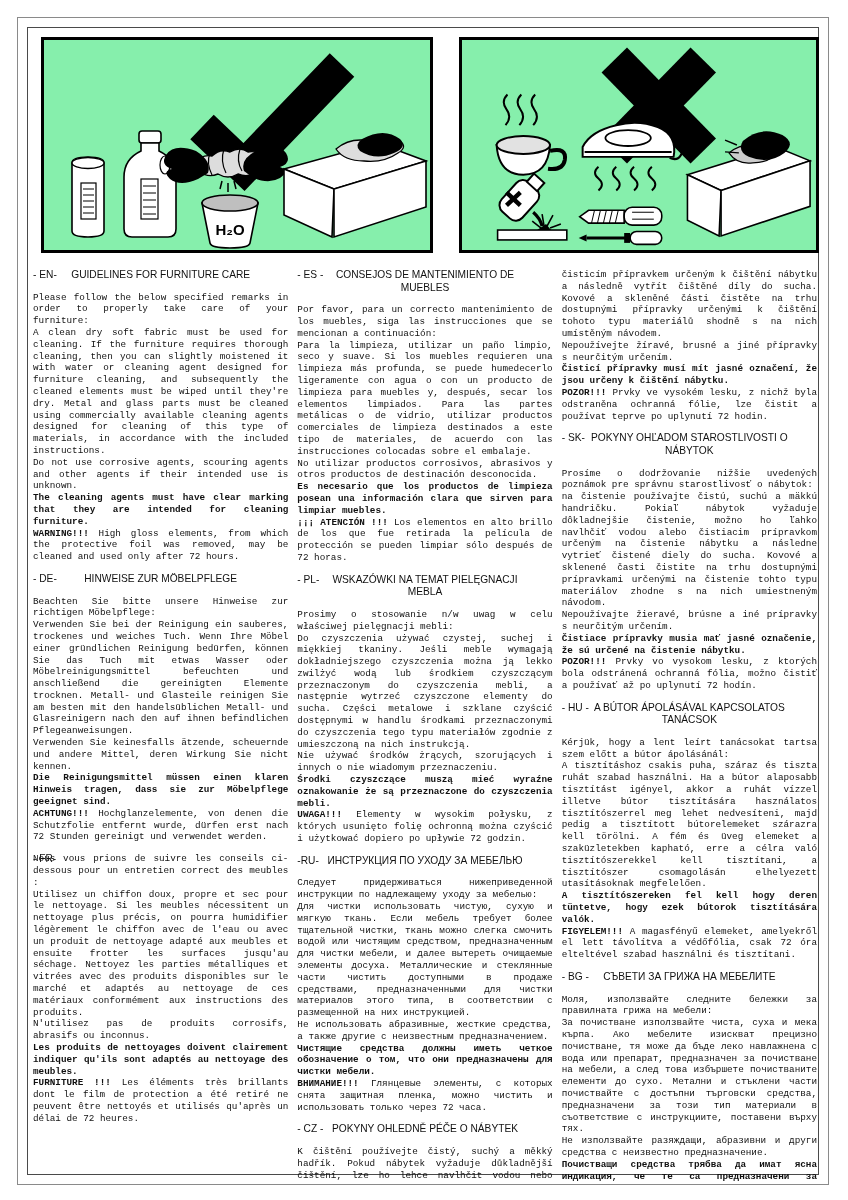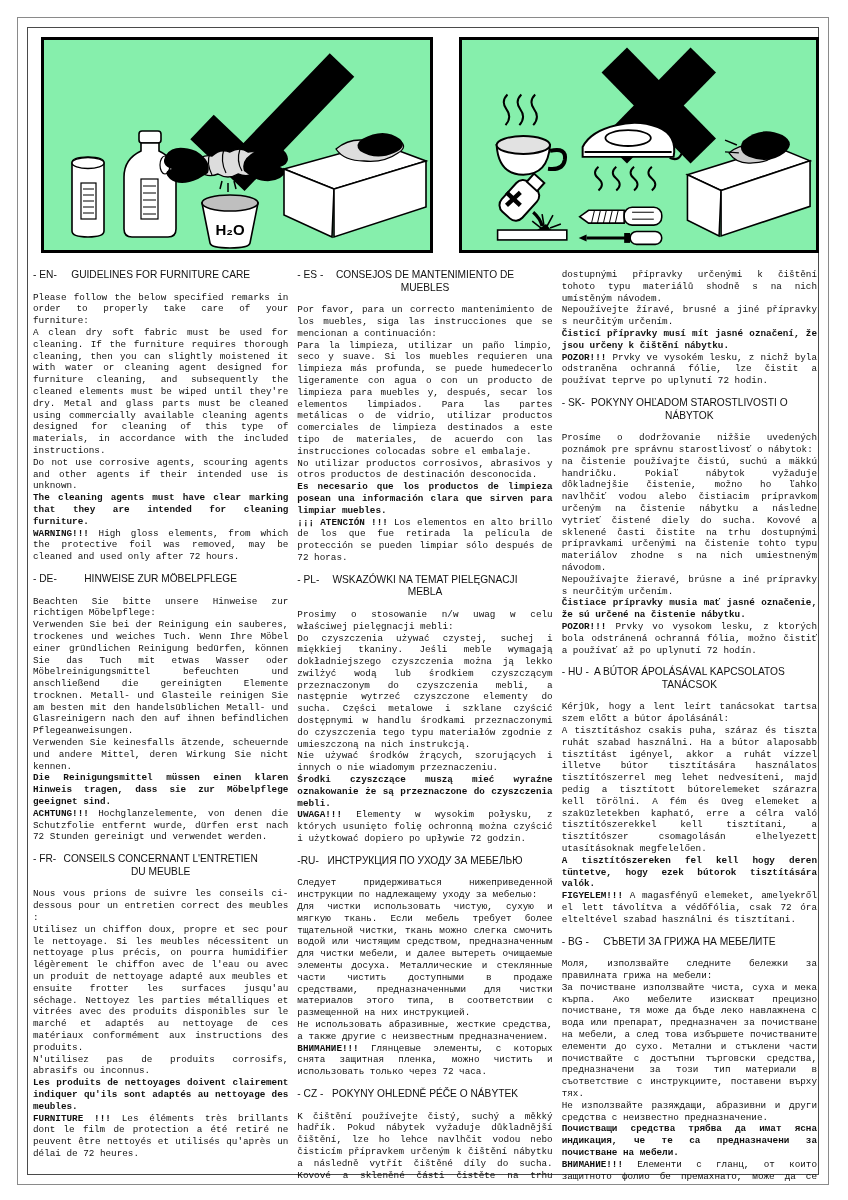--- a/index.html
+++ b/index.html
@@ -133,21 +133,21 @@
     </section>
     <section class="sec">
       <div class="sec-head"><span class="sec-code">- DE-</span><span>HINWEISE ZUR MÖBELPFLEGE</span></div>
       <p class="para"><span>Beachten Sie bitte unsere Hinweise zur richtigen Möbelpflege:</span></p>
       <p class="para"><span>Verwenden Sie bei der Reinigung ein sauberes, trockenes und weiches Tuch. Wenn Ihre Möbel einer gründlichen Reinigung bedürfen, können Sie das Tuch mit etwas Wasser oder Möbelreinigungsmittel befeuchten und anschließend die gereinigten Elemente trocknen. Metall- und Glasteile reinigen Sie am besten mit den handelsüblichen Metall- und Glasreinigern nach den auf ihnen befindlichen Pflegeanweisungen.</span></p>
       <p class="para"><span>Verwenden Sie keinesfalls ätzende, scheuernde und andere Mittel, deren Wirkung Sie nicht kennen.</span></p>
       <p class="para"><span class="b">Die Reinigungsmittel müssen einen klaren Hinweis tragen, dass sie zur Möbelpflege geeignet sind.</span></p>
       <p class="para"><span class="b">ACHTUNG!!!</span><span> Hochglanzelemente, von denen die Schutzfolie entfernt wurde, dürfen erst nach 72 Stunden gereinigt und verwendet werden.</span></p>
     </section>
     <section class="sec">
-      <div class="sec-head"><span class="sec-code">- FR-</span><span>CONSEILS CONCERNANT L'ENTRETIEN DU MEUBLE</span></div>
+      <div class="sec-head"><span class="sec-code">- FR-</span></div>
       <p class="para"><span>Nous vous prions de suivre les conseils ci-dessous pour un entretien correct des meubles :</span></p>
       <p class="para"><span>Utilisez un chiffon doux, propre et sec pour le nettoyage. Si les meubles nécessitent un nettoyage plus précis, on pourra humidifier légèrement le chiffon avec de l'eau ou avec un produit de nettoyage adapté aux meubles et ensuite frotter les surfaces jusqu'au séchage. Nettoyez les parties métalliques et vitrées avec des produits disponibles sur le marché et adaptés au nettoyage de ces matériaux conformément aux instructions des produits.</span></p>
       <p class="para"><span>N'utilisez pas de produits corrosifs, abrasifs ou inconnus.</span></p>
       <p class="para"><span class="b">Les produits de nettoyages doivent clairement indiquer qu'ils sont adaptés au nettoyage des meubles.</span></p>
       <p class="para"><span class="b">FURNITURE !!!</span><span> Les éléments très brillants dont le film de protection a été retiré ne peuvent être nettoyés et utilisés qu'après un délai de 72 heures.</span></p>
     </section>
     <section class="sec">
       <div class="sec-head"><span class="sec-code">- ES -</span><span>CONSEJOS DE MANTENIMIENTO DE MUEBLES</span></div>
       <p class="para"><span>Por favor, para un correcto mantenimiento de los muebles, siga las instrucciones que se mencionan a continuación:</span></p>
       <p class="para"><span>Para la limpieza, utilizar un paño limpio, seco y suave. Si los muebles requieren una limpieza más profunda, se puede humedecerlo ligeramente con agua o con un producto de limpieza para muebles y, después, secar los elementos limpiados. Para las partes metálicas o de vidrio, utilizar productos comerciales de limpieza destinados a este tipo de materiales, de acuerdo con las instrucciones colocadas sobre el embalaje.</span></p>
@@ -161,20 +161,21 @@
       <p class="para"><span>Do czyszczenia używać czystej, suchej i miękkiej tkaniny. Jeśli meble wymagają dokładniejszego czyszczenia można ją lekko zwilżyć wodą lub środkiem czyszczącym przeznaczonym do czyszczenia mebli, a następnie wytrzeć czyszczone elementy do sucha. Części metalowe i szklane czyścić dostępnymi w handlu środkami przeznaczonymi do czyszczenia tego typu materiałów zgodnie z umieszczoną na nich instrukcją.</span></p>
       <p class="para"><span>Nie używać środków żrących, szorujących i innych o nie wiadomym przeznaczeniu.</span></p>
       <p class="para"><span class="b">Środki czyszczące muszą mieć wyraźne oznakowanie że są przeznaczone do czyszczenia mebli.</span></p>
       <p class="para"><span class="b">UWAGA!!!</span><span> Elementy w wysokim połysku, z których usunięto folię ochronną można czyścić i użytkować dopiero po upływie 72 godzin.</span></p>
     </section>
     <section class="sec">
       <div class="sec-head"><span class="sec-code">-RU-</span><span>ИНСТРУКЦИЯ ПО УХОДУ ЗА МЕБЕЛЬЮ</span></div>
       <p class="para"><span>Следует придерживаться нижеприведенной инструкции по надлежащему уходу за мебелью:</span></p>
       <p class="para"><span>Для чистки использовать чистую, сухую и мягкую ткань. Если мебель требует более тщательной чистки, ткань можно слегка смочить водой или чистящим средством, предназначенным для чистки мебели, и далее вытереть очищаемые элементы досуха. Металлические и стеклянные части чистить доступными в продаже средствами, предназначенными для чистки материалов этого типа, в соответствии с размещенной на них инструкцией.</span></p>
       <p class="para"><span>Не использовать абразивные, жесткие средства, а также другие с неизвестным предназначением.</span></p>
+      <p class="para"><span class="b">Чистящие средства должны иметь четкое обозначение о том, что они предназначены для чистки мебели.</span></p>
       <p class="para"><span class="b">ВНИМАНИЕ!!!</span><span> Глянцевые элементы, с которых снята защитная пленка, можно чистить и использовать только через 72 часа.</span></p>
     </section>
     <section class="sec">
       <div class="sec-head"><span class="sec-code">- CZ -</span><span>POKYNY OHLEDNĚ PÉČE O NÁBYTEK</span></div>
       <p class="para"><span>K čištění používejte čistý, suchý a měkký hadřík. Pokud nábytek vyžaduje důkladnější čištění, lze ho lehce navlhčit vodou nebo čisticím přípravkem určeným k čištění nábytku a následně vytřít čištěné díly do sucha. Kovové a skleněné části čistěte na trhu dostupnými přípravky určenými k čištění tohoto typu materiálů shodně s na nich umístěným návodem.</span></p>
       <p class="para"><span>Nepoužívejte žíravé, brusné a jiné přípravky s neurčitým určením.</span></p>
       <p class="para"><span class="b">Čisticí přípravky musí mít jasné označení, že jsou určeny k čištění nábytku.</span></p>
       <p class="para"><span class="b">POZOR!!!</span><span> Prvky ve vysokém lesku, z nichž byla odstraněna ochranná fólie, lze čistit a používat teprve po uplynutí 72 hodin.</span></p>
     </section>
     <section class="sec">

